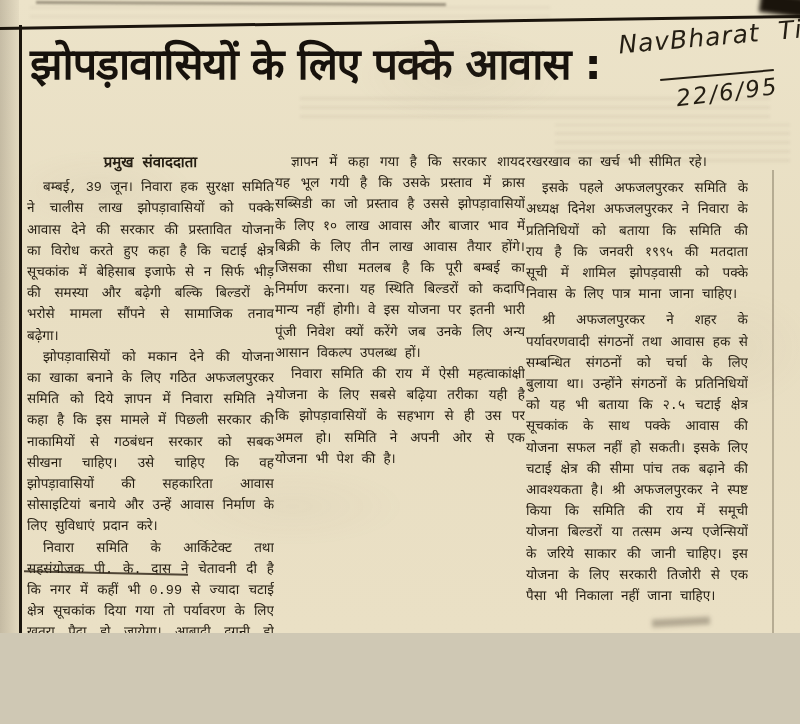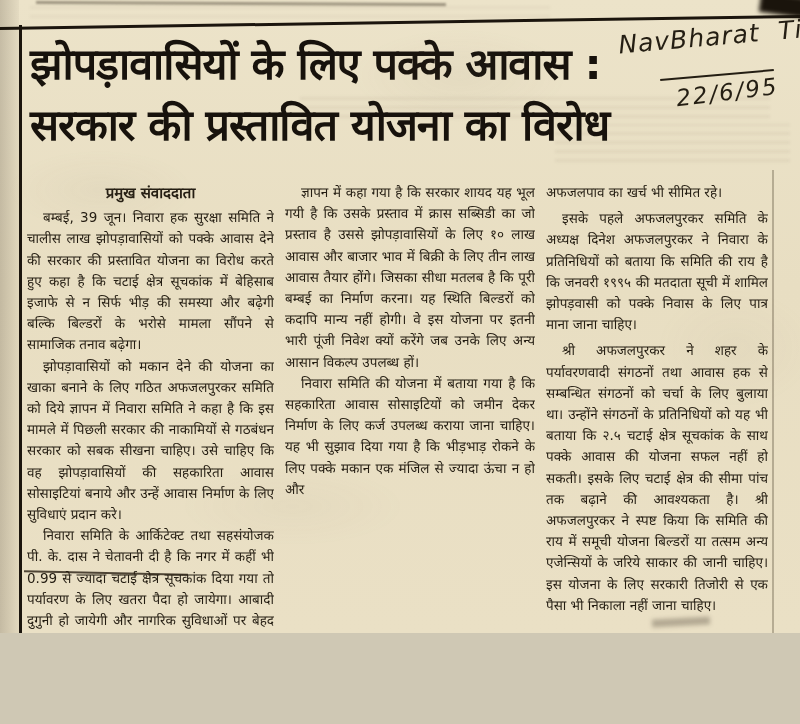--- a/index.html
+++ b/index.html
@@ -36,21 +36,21 @@
   .headline{position:absolute;left:30px;top:34px;width:735px;
     font-weight:bold;color:#17120c;font-size:43px;line-height:61px;letter-spacing:-1px;white-space:nowrap;}
 
   
   .hand{position:absolute;font-style:italic;color:#241e13;white-space:nowrap;}
   .hand-pub{left:618px;top:20px;font-size:25px;transform:rotate(-5deg);word-spacing:10px;letter-spacing:1px;}
   .hand-frac{position:absolute;left:660px;top:74px;width:114px;height:2px;background:#241e13;transform:rotate(-5deg);}
   .hand-date{left:676px;top:79px;font-size:23px;transform:rotate(-7deg);letter-spacing:2px;}
 
   
-  .cols{position:absolute;left:27px;top:182px;width:741px;height:526px;display:flex;gap:11px;}
+  .cols{position:absolute;left:27px;top:152px;width:741px;height:526px;display:flex;gap:1px;font-family:Liberation Mono, monospace;}
   .col{overflow:hidden;text-align:justify;font-size:13.5px;line-height:21.2px;}
   .col1{width:247px;}.col2{width:250px;}.col3{width:222px;}
   .byline{text-align:center;font-weight:bold;font-size:15px;margin:1px 0 3px;}
   .col p{margin:0;text-indent:16px;}
   .col p.cont{text-indent:0;}
   .col3 p.gap{margin-top:5px;}
 
   
   .mark{position:absolute;pointer-events:none;}
   .strike-env{left:24px;top:572px;width:164px;height:2px;background:rgba(40,30,18,.8);transform:rotate(1.2deg);}
@@ -72,41 +72,40 @@
   <div class="bleed b2"></div>
   <div class="bleed b3"></div>
 
   <div class="rule rule-top"></div>
   <div class="rule rule-left"></div>
   <div class="rule rule-bottom"></div>
   <div class="rule rule-right-faint"></div>
 
   <div class="headline">
     <div>झोपड़ावासियों के लिए पक्के आवास :</div>
-    <div>सरकार की प्रस्तावित योजना का विरोध</div>
   </div>
 
   <div class="hand hand-pub">NavBharat Times</div>
   <div class="hand-frac"></div>
   <div class="hand hand-date">22/6/95</div>
 
   <div class="cols">
     <div class="col col1">
       <div class="byline">प्रमुख संवाददाता</div>
       <p>बम्बई, 39 जून। निवारा हक सुरक्षा समिति ने चालीस लाख झोपड़ावासियों को पक्के आवास देने की सरकार की प्रस्तावित योजना का विरोध करते हुए कहा है कि चटाई क्षेत्र सूचकांक में बेहिसाब इजाफे से न सिर्फ भीड़ की समस्या और बढ़ेगी बल्कि बिल्डरों के भरोसे मामला सौंपने से सामाजिक तनाव बढ़ेगा।</p>
       <p>झोपड़ावासियों को मकान देने की योजना का खाका बनाने के लिए गठित अफजलपुरकर समिति को दिये ज्ञापन में निवारा समिति ने कहा है कि इस मामले में पिछली सरकार की नाकामियों से गठबंधन सरकार को सबक सीखना चाहिए। उसे चाहिए कि वह झोपड़ावासियों की सहकारिता आवास सोसाइटियां बनाये और उन्हें आवास निर्माण के लिए सुविधाएं प्रदान करे।</p>
       <p>निवारा समिति के आर्किटेक्ट तथा सहसंयोजक पी. के. दास ने चेतावनी दी है कि नगर में कहीं भी 0.99 से ज्यादा चटाई क्षेत्र सूचकांक दिया गया तो पर्यावरण के लिए खतरा पैदा हो जायेगा। आबादी दुगुनी हो जायेगी और नागरिक सुविधाओं पर बेहद बोझ बढ़ जायेगा।</p>
       <p>श्री दास ने याद दिलाया कि ऊंचे मकानों (पांच मंजिली) के अफजलपाव का खर्च,</p>
     </div>
     <div class="col col2">
       <p>ज्ञापन में कहा गया है कि सरकार शायद यह भूल गयी है कि उसके प्रस्ताव में क्रास सब्सिडी का जो प्रस्ताव है उससे झोपड़ावासियों के लिए १० लाख आवास और बाजार भाव में बिक्री के लिए तीन लाख आवास तैयार होंगे। जिसका सीधा मतलब है कि पूरी बम्बई का निर्माण करना। यह स्थिति बिल्डरों को कदापि मान्य नहीं होगी। वे इस योजना पर इतनी भारी पूंजी निवेश क्यों करेंगे जब उनके लिए अन्य आसान विकल्प उपलब्ध हों।</p>
-      <p>निवारा समिति की योजना में बताया गया है कि सहकारिता आवास सोसाइटियों को जमीन देकर निर्माण के लिए कर्ज उपलब्ध कराया जाना चाहिए। यह भी सुझाव दिया गया है कि भीड़भाड़ रोकने के लिए पक्के मकान एक मंजिल से ज्यादा ऊंचा न हो और</p>
+      <p>निवारा समिति की राय में ऐसी महत्वाकांक्षी योजना के लिए सबसे बढ़िया तरीका यही है कि झोपड़ावासियों के सहभाग से ही उस पर अमल हो। समिति ने अपनी ओर से एक योजना भी पेश की है।</p>
     </div>
     <div class="col col3">
-      <p class="cont">अफजलपाव का खर्च भी सीमित रहे।</p>
+      <p class="cont">रखरखाव का खर्च भी सीमित रहे।</p>
       <p class="gap">इसके पहले अफजलपुरकर समिति के अध्यक्ष दिनेश अफजलपुरकर ने निवारा के प्रतिनिधियों को बताया कि समिति की राय है कि जनवरी १९९५ की मतदाता सूची में शामिल झोपड़वासी को पक्के निवास के लिए पात्र माना जाना चाहिए।</p>
       <p class="gap">श्री अफजलपुरकर ने शहर के पर्यावरणवादी संगठनों तथा आवास हक से सम्बन्धित संगठनों को चर्चा के लिए बुलाया था। उन्होंने संगठनों के प्रतिनिधियों को यह भी बताया कि २.५ चटाई क्षेत्र सूचकांक के साथ पक्के आवास की योजना सफल नहीं हो सकती। इसके लिए चटाई क्षेत्र की सीमा पांच तक बढ़ाने की आवश्यकता है। श्री अफजलपुरकर ने स्पष्ट किया कि समिति की राय में समूची योजना बिल्डरों या तत्सम अन्य एजेन्सियों के जरिये साकार की जानी चाहिए। इस योजना के लिए सरकारी तिजोरी से एक पैसा भी निकाला नहीं जाना चाहिए।</p>
     </div>
   </div>
 
   <div class="mark strike-env"></div>
   <div class="mark underline-smudge"></div>
   <div class="mark smudge-mid"></div>
   <div class="mark corner-blob"></div>
   <div class="mark top-smudge"></div>

